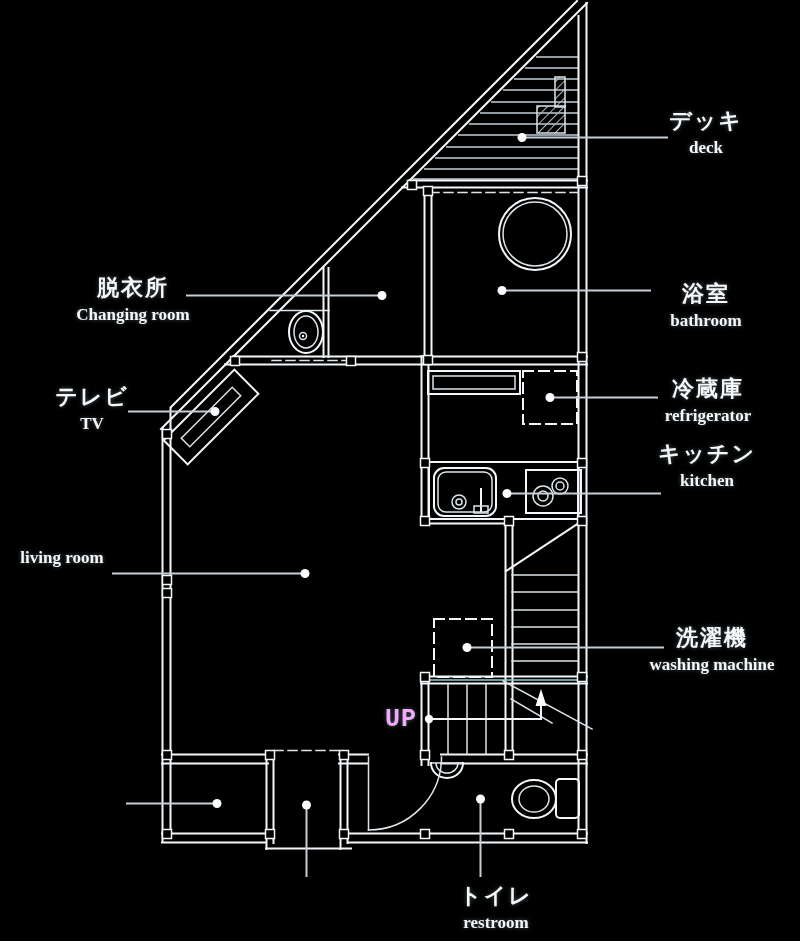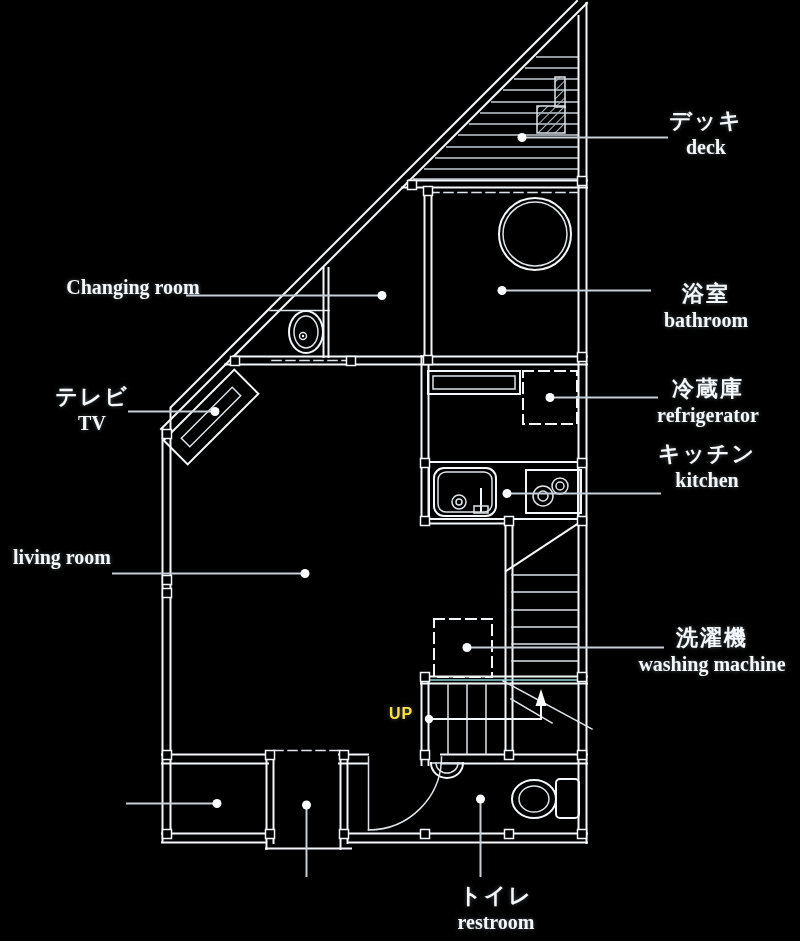--- a/index.html
+++ b/index.html
@@ -13,23 +13,23 @@
   .dot{fill:#fbfdfe;stroke:none}
   .post{stroke:#f3f7f9;stroke-width:1.5;fill:#000}
   .cyan{stroke:#8fd2d6;stroke-width:1.5}
   .dsh{stroke-dasharray:9 5}
   .dshb{stroke-dasharray:10 6}
   
   .label{position:absolute;transform:translateX(-50%);text-align:center;color:#f4f8fa;
          font-family:"Liberation Serif","DejaVu Serif",serif;font-weight:700;white-space:nowrap;
          text-shadow:0 0 4px rgba(215,232,242,.38)}
   .label .ja{font-size:22px;letter-spacing:2px;line-height:27px}
-  .label .en{font-size:20px;letter-spacing:0px;line-height:27px}
-  .label-up{position:absolute;transform:translateX(-50%);color:#fde047;font-weight:700;
-         font-family:Liberation Sans, sans-serif;font-size:16px;letter-spacing:1px;
+  .label .en{font-size:17px;letter-spacing:0px;line-height:27px}
+  .label-up{position:absolute;transform:translateX(-50%);color:#f0abfc;font-weight:700;
+         font-family:Liberation Mono, monospace;font-size:25px;letter-spacing:1px;
          text-shadow:0 0 4px rgba(215,232,242,.38)}
 </style>
 </head>
 <body>
 
 <div id="stage">
 
 <svg width="800" height="941" viewBox="0 0 800 941">
   <defs>
     <pattern id="hatch" width="6" height="6" patternTransform="rotate(45)" patternUnits="userSpaceOnUse">
@@ -289,20 +289,21 @@
         <circle class="dot" cx="480.5" cy="799" r="4.5"></circle>
   </g>
 </svg>
 
 <div class="label" style="left:706px;top:107px">
   <div class="ja">デッキ</div>
   <div class="en">deck</div>
 </div>
 
 <div class="label" style="left:133px;top:274px">
+  <div class="ja">脱衣所</div>
   <div class="en">Changing room</div>
 </div>
 
 <div class="label" style="left:706px;top:280px">
   <div class="ja">浴室</div>
   <div class="en">bathroom</div>
 </div>
 
 <div class="label" style="left:92px;top:383px">
   <div class="ja">テレビ</div>

